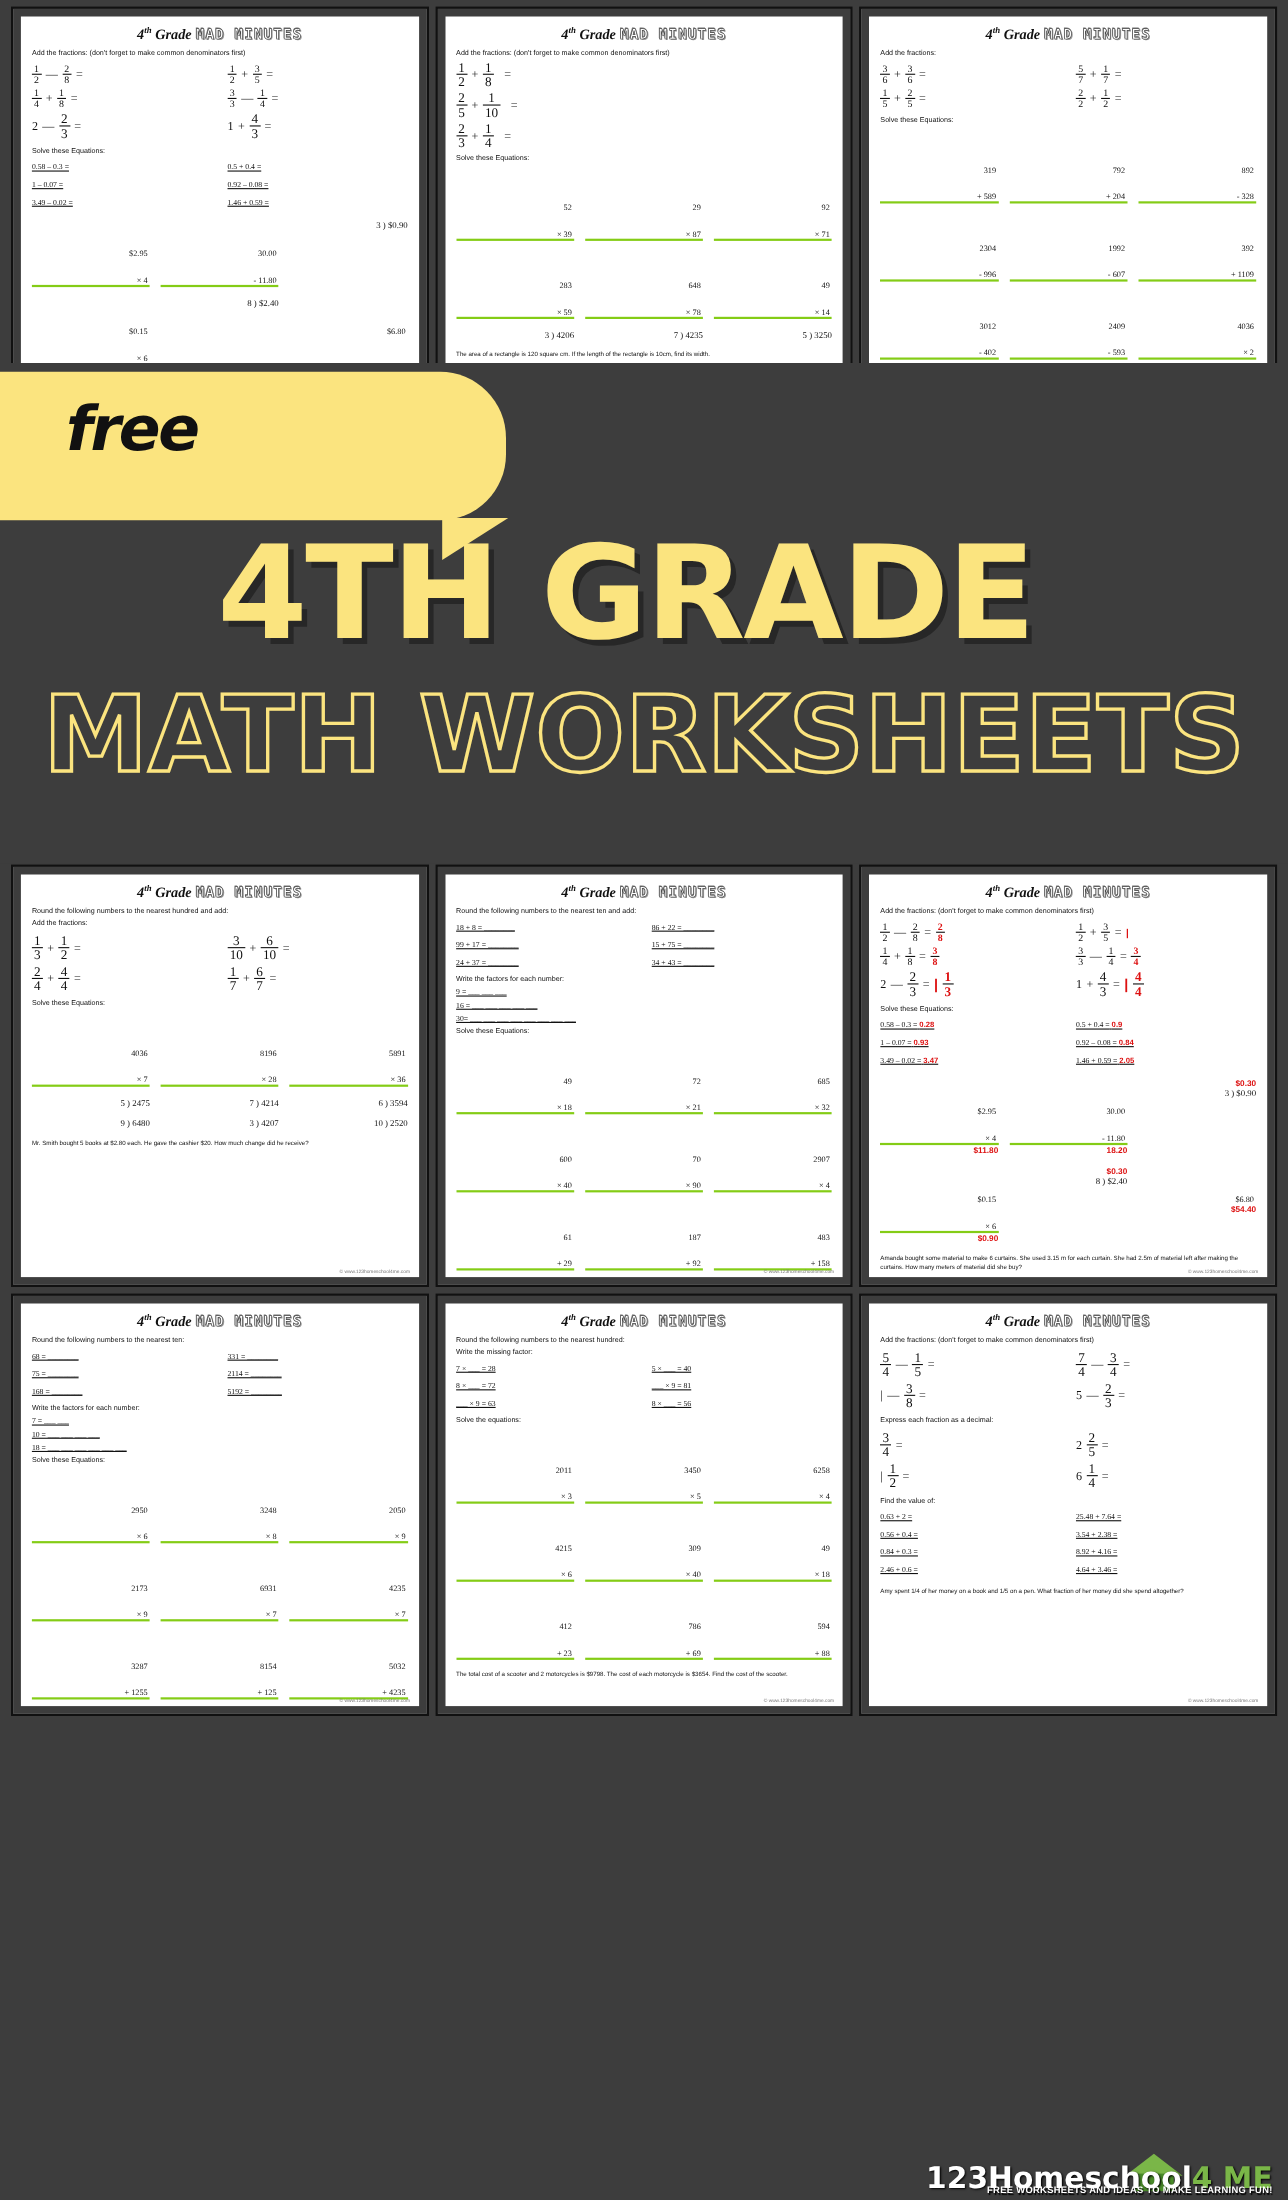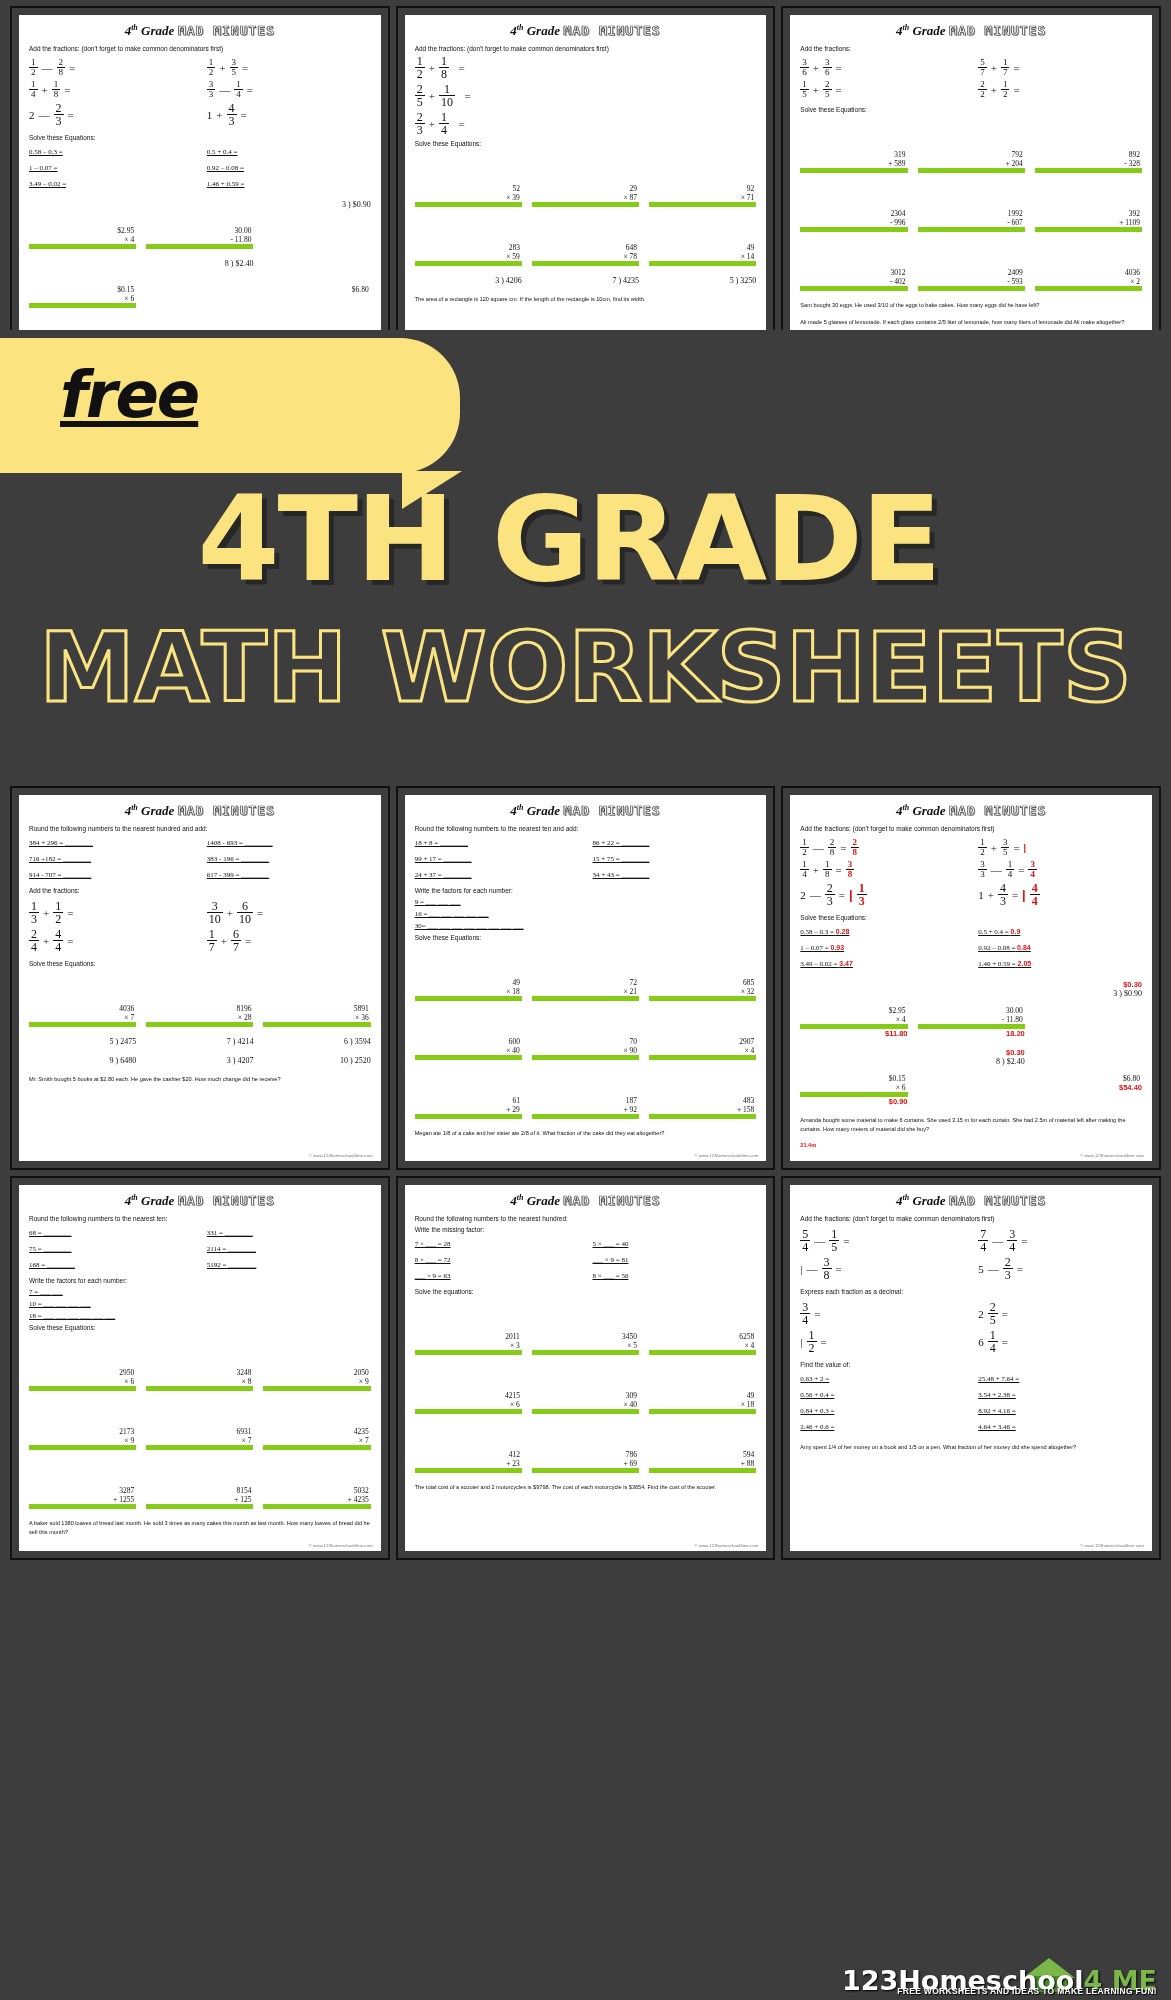--- a/index.html
+++ b/index.html
@@ -72,21 +72,21 @@
   .ans { color:#d11; font-weight:bold; }
 
   .two-col { display:grid; grid-template-columns:1fr 1fr; column-gap:14px; }
   .three-col { display:grid; grid-template-columns:1fr 1fr 1fr; column-gap:10px; }
 
   .eqline { font-size:7px; margin:4px 0; font-family:"Liberation Serif", serif;text-decoration:underline; }
   .eqline .ans { font-family:"Liberation Sans", sans-serif; }
 
   .vert { font-family:"Liberation Serif", serif; font-size:7.5px; margin:8px 0 2px 0; display:inline-block; text-align:right; }
   .vert .l1 { padding-right:2px;margin-top:26px; }
-  .vert .l2 { border-bottom:5px solid #84cc16; padding-right:2px; }
+  .vert .l2 { border-bottom:2px solid #84cc16; padding-right:2px;margin-top:15px; }
   .vert .res { color:#d11; font-weight:bold; font-family:"Liberation Sans", sans-serif; }
   .divbox { font-family:"Liberation Serif", serif; font-size:8px; }
 
   .word { font-size:5.6px; margin-top:8px; line-height:1.5; }
   .credit { position:absolute; bottom:3px; right:8px; font-size:4.4px; color:#777; }
 
   
   .banner-area {
     position:absolute;
     top:330px; left:0; width:1171px; height:455px;
@@ -107,24 +107,23 @@
     width:0;height:0;
     border-left:60px solid #fbe47f;
     border-bottom:38px solid transparent;
   }
   .free-text {
     position:absolute;
     top:28px; left:60px;
     font-family:"DejaVu Sans", sans-serif;
     font-weight:bold;
     font-style:italic;
-    font-size:64px;
+    font-size:56px;
     color:#111;
     letter-spacing:-2px;
-    text-decoration:underline;
   }
   .title-main {
     position:absolute;
     top:150px; left:0; width:1137px;
     text-align:center;
     font-family:"DejaVu Sans", sans-serif;
     font-weight:bold;
     font-size:118px;
     color:#fbe47f;
     letter-spacing:-2px;
@@ -512,28 +511,20 @@
 </div>
 
 <div class="grid-bottom">
 
   <div class="sheet tall">
     <div class="sheet-title">
       <span class="grade">4<sup>th</sup> Grade</span>
       <span class="mad">MAD MINUTES</span>
     </div>
     <div class="instr">Round the following numbers to the nearest hundred and add:</div>
-    <div class="two-col">
-      <div class="eqline">384 + 296 = ________</div>
-      <div class="eqline">1408 - 693 = ________</div>
-      <div class="eqline">716 ÷182 = ________</div>
-      <div class="eqline">383 - 196 = ________</div>
-      <div class="eqline">914 - 707 = ________</div>
-      <div class="eqline">617 - 399 = ________</div>
-    </div>
     <div class="instr">Add the fractions:</div>
     <div class="two-col">
       <div>
         <div class="frac-row big">
           <span class="frac">
               <span class="num">1</span>
               <span class="den">3</span>
             </span>
             <span class="op">+</span>
           <span class="frac">

